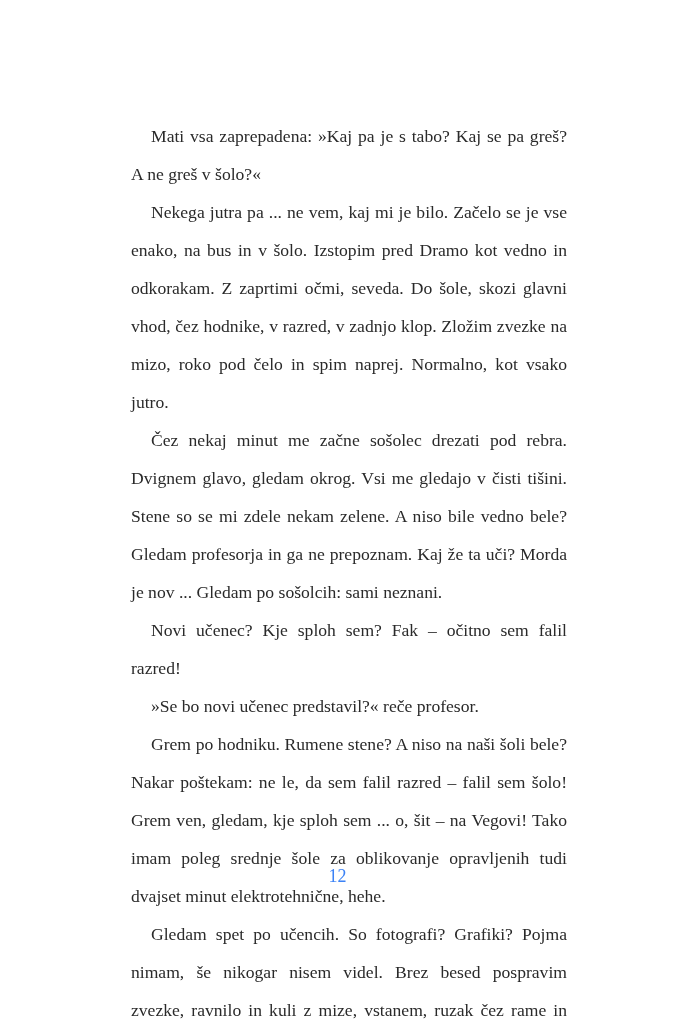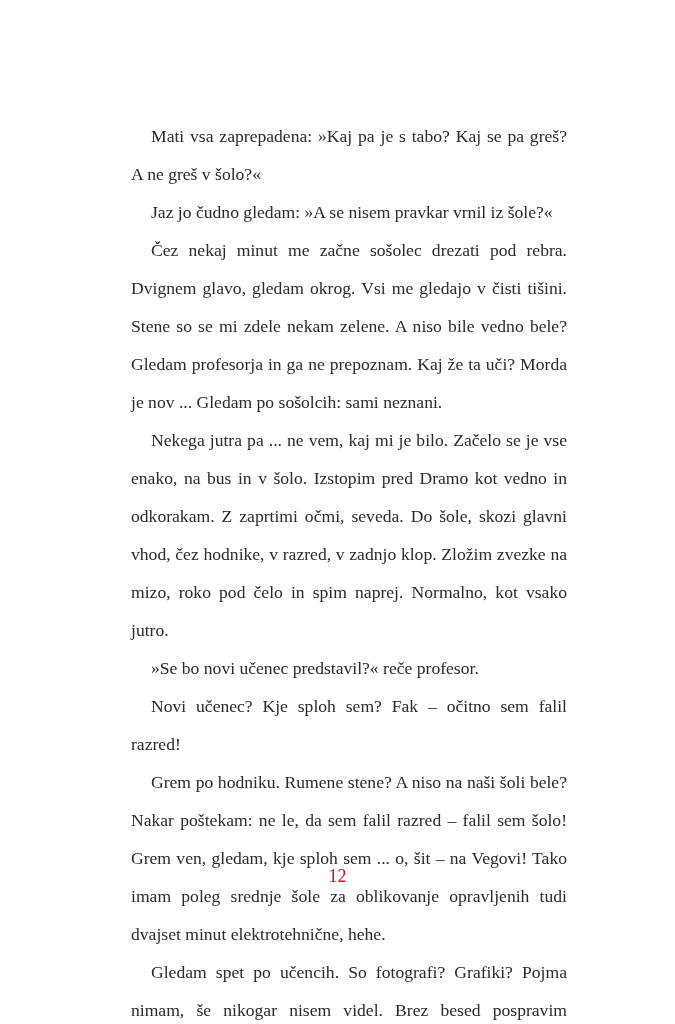--- a/index.html
+++ b/index.html
@@ -2,29 +2,28 @@
 <html><head>
 <meta charset="utf-8">
 <style>
   html, body { margin:0; padding:0; background:#ffffff; }
   body { width:675px; height:1024px; position:relative; overflow:hidden; }
   .page { position:absolute; left:131px; top:117px; width:436px;
           font-family:"Liberation Serif","DejaVu Serif",serif; font-size:17.6px;
           line-height:38px; color:#2a2a2a; }
   .page p { margin:0; text-indent:20px; text-align:justify; text-align-last:left; hyphens:manual; }
   .page-number { position:absolute; left:0; width:675px; top:866px; text-align:center;
-                 font-family:"Liberation Serif","DejaVu Serif",serif; font-size:18px; color:#b91c1c; }
+                 font-family:"Liberation Serif","DejaVu Serif",serif; font-size:18px; color:#3b82f6; }
 </style>
 </head>
 <body>
 
 <div class="page">
   <p>Mati vsa zaprepadena: »Kaj pa je s tabo? Kaj se pa greš? A ne greš v šolo?«</p>
-  <p>Jaz jo čudno gledam: »A se nisem pravkar vrnil iz šole?«</p>
+  <p>Nekega jutra pa ... ne vem, kaj mi je bilo. Začelo se je vse enako, na bus in v šolo. Izstopim pred Dramo kot vedno in odkorakam. Z zaprtimi očmi, seveda. Do šole, skozi glavni vhod, čez hodnike, v razred, v zadnjo klop. Zložim zvezke na mizo, roko pod čelo in spim naprej. Normalno, kot vsako jutro.</p>
   <p>Čez nekaj minut me začne sošolec drezati pod rebra. Dvignem glavo, gledam okrog. Vsi me gledajo v čisti tišini. Stene so se mi zdele nekam zelene. A niso bile vedno bele? Gledam profesorja in ga ne prepoznam. Kaj že ta uči? Morda je nov ... Gledam po sošolcih: sami neznani.</p>
-  <p>Nekega jutra pa ... ne vem, kaj mi je bilo. Začelo se je vse enako, na bus in v šolo. Izstopim pred Dramo kot vedno in odkorakam. Z zaprtimi očmi, seveda. Do šole, skozi glavni vhod, čez hodnike, v razred, v zadnjo klop. Zložim zvezke na mizo, roko pod čelo in spim naprej. Normalno, kot vsako jutro.</p>
+  <p>Novi učenec? Kje sploh sem? Fak – očitno sem falil razred!</p>
   <p>»Se bo novi učenec predstavil?« reče profesor.</p>
-  <p>Novi učenec? Kje sploh sem? Fak – očitno sem falil razred!</p>
   <p>Grem po hodniku. Rumene stene? A niso na naši šoli bele? Nakar poštekam: ne le, da sem falil razred – falil sem šolo! Grem ven, gledam, kje sploh sem ... o, šit – na Vegovi! Tako imam poleg srednje šole za oblikovanje opravljenih tudi dvajset minut elektrotehnične, hehe.</p>
   <p>Gledam spet po učencih. So fotografi? Grafiki? Pojma nimam, še nikogar nisem videl. Brez besed pospravim zvezke, ravnilo in kuli z mize, vstanem, ruzak čez rame in odkorakam iz razreda. »Kaj vam pa je?! Kaj se pa greste?« vpije profesor za mano. Jaz pa molče, sklonjene glave ven, še kapuco si poveznem čez glavo, da bi bil čim bolj diskreten.</p>
 </div>
 
 <div class="page-number">12</div>
 
 </body></html>

